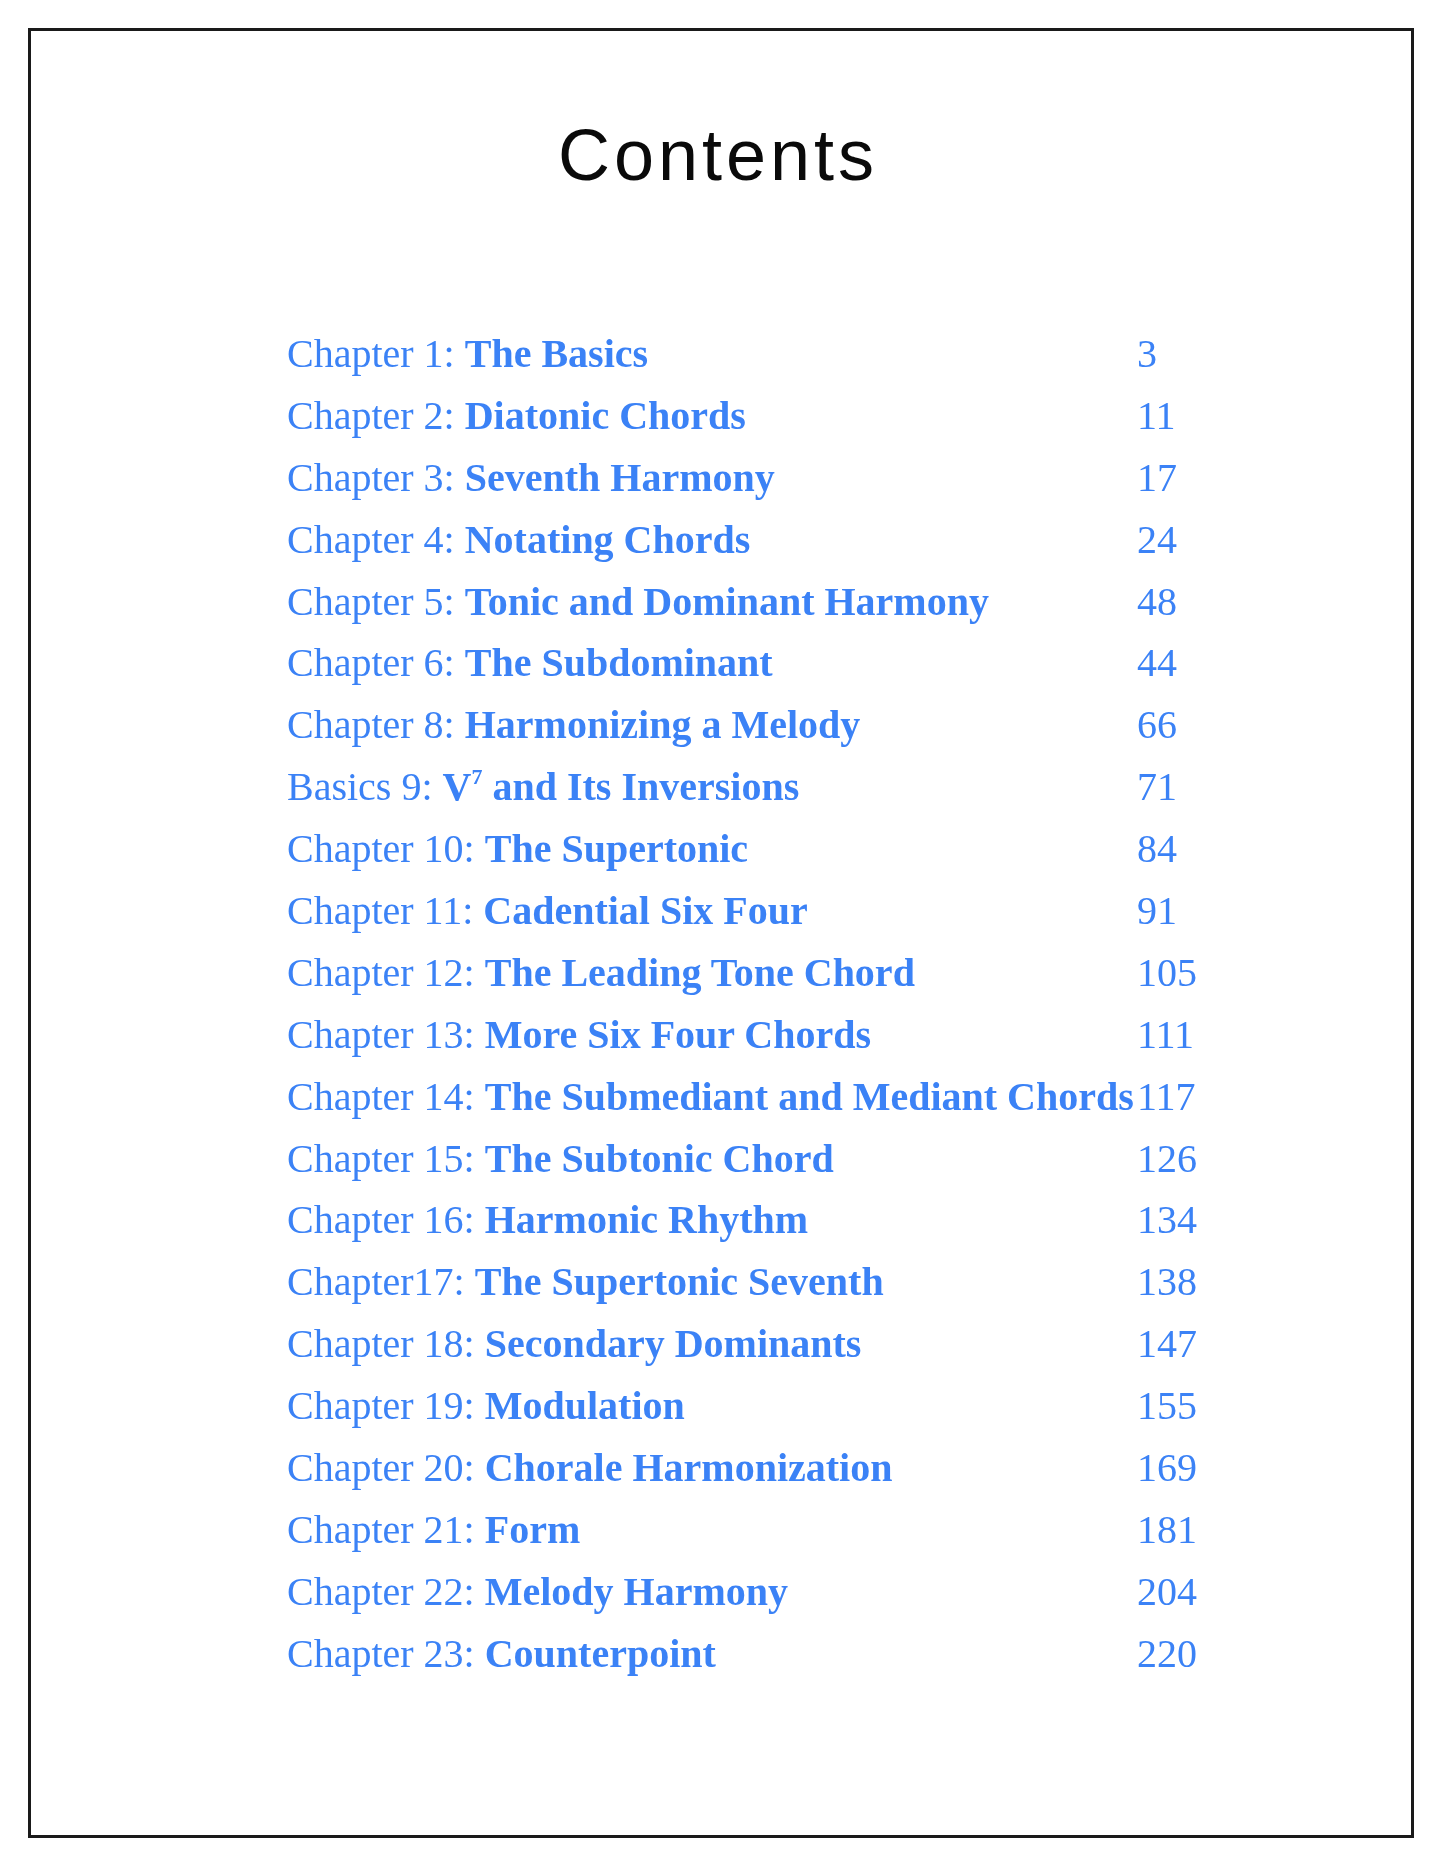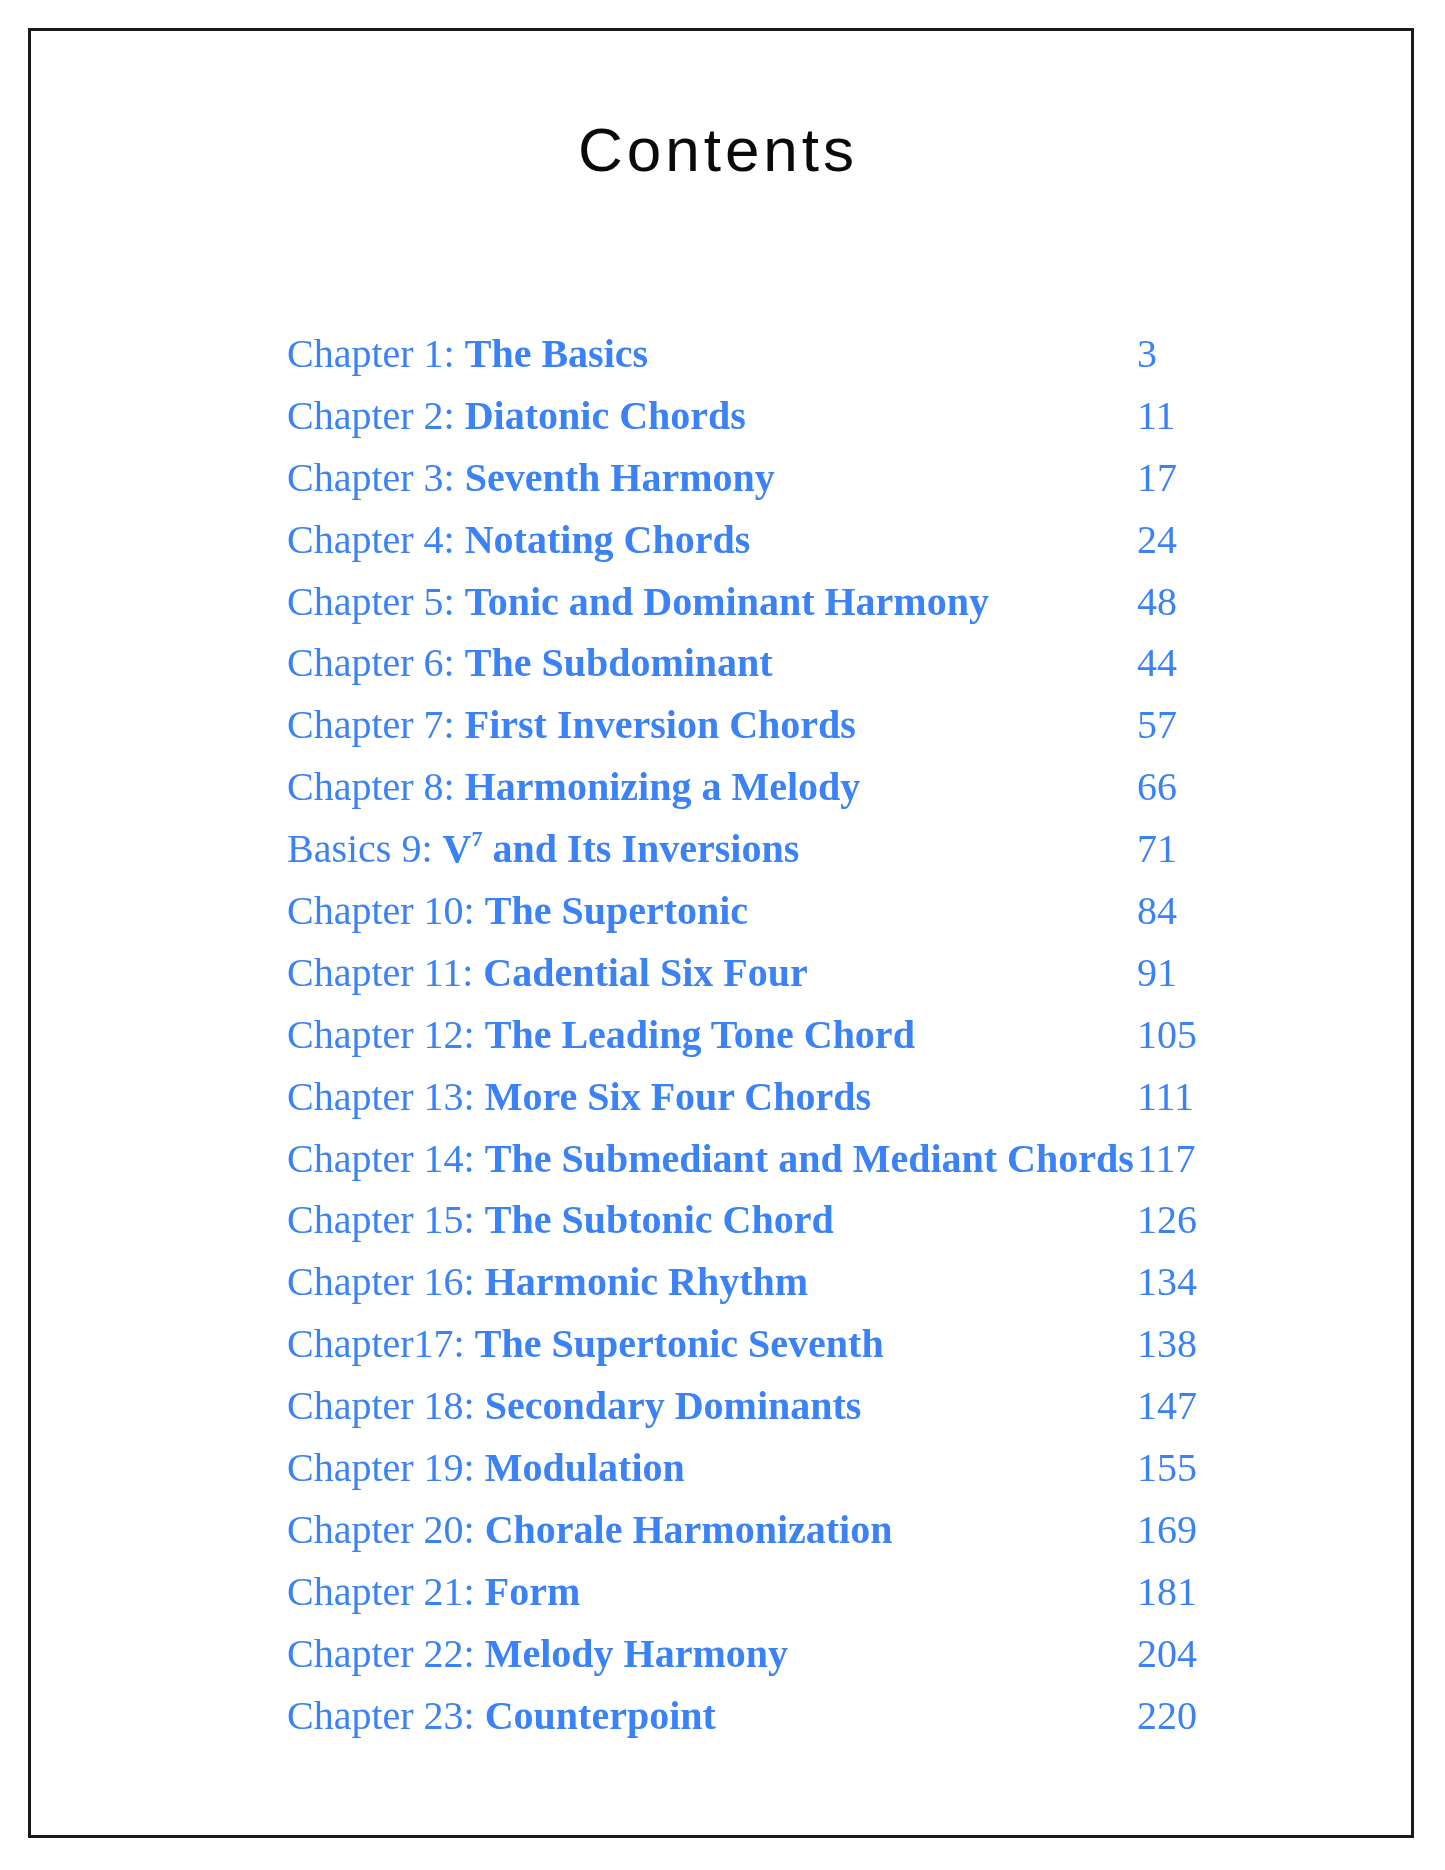--- a/index.html
+++ b/index.html
@@ -11,21 +11,21 @@
     border: 3px solid #1a1a1a;
     box-sizing: border-box;
     background: #ffffff;
   }
   .title {
     position: absolute;
     left: 0; right: 6px;
     top: 88px;
     text-align: center;
     font-family: "Liberation Sans", "DejaVu Sans", sans-serif;
-    font-size: 62px;
+    font-size: 72px;
     font-weight: normal;
     letter-spacing: 4px;
     color: #0a0a0a;
     line-height: 1;
   }
   .toc {
     position: absolute;
     left: 256px;
     top: 292px;
     width: 1000px;
@@ -71,24 +71,20 @@
       <span class="prefix">Chapter 4: </span><span class="name">Notating Chords</span>
       <span class="page">24</span>
     </div>
     <div class="row">
       <span class="prefix">Chapter 5: </span><span class="name">Tonic and Dominant Harmony</span>
       <span class="page">48</span>
     </div>
     <div class="row">
       <span class="prefix">Chapter 6: </span><span class="name">The Subdominant</span>
       <span class="page">44</span>
-    </div>
-    <div class="row">
-      <span class="prefix">Chapter 7: </span><span class="name">First Inversion Chords</span>
-      <span class="page">57</span>
     </div>
     <div class="row">
       <span class="prefix">Chapter 8: </span><span class="name">Harmonizing a Melody</span>
       <span class="page">66</span>
     </div>
     <div class="row">
       <span class="prefix">Basics 9: </span><span class="name"><span>V</span><sup>7</sup><span> and Its Inversions</span></span>
       <span class="page">71</span>
     </div>
     <div class="row">

